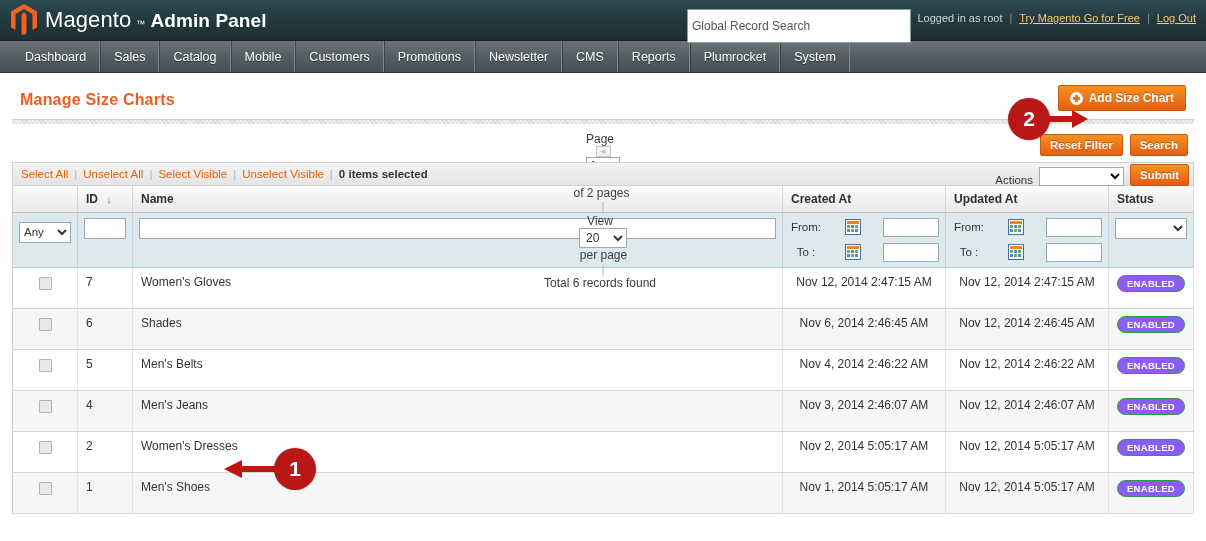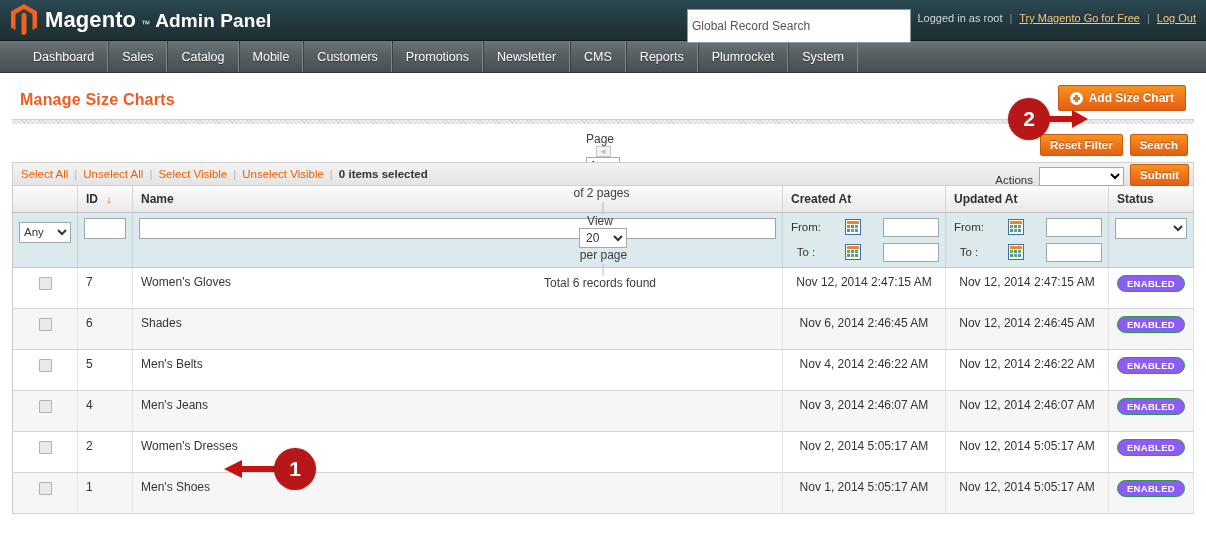--- a/index.html
+++ b/index.html
@@ -22,21 +22,21 @@
   .logo-wrap {
     position: absolute; left: 10px; top: 4px;
     display: flex; align-items: center; gap: 7px;
   }
   .logo-mark { width: 28px; height: 31px; display:block; }
   .logo-text {
     color: #fff; font-size: 21px; letter-spacing: .1px;
     font-family: "Liberation Sans", sans-serif;
     display:flex; align-items:baseline; gap:5px;
   }
-  .logo-text .m1 { font-weight: 700; font-size: 22px; }
+  .logo-text .m1 { font-weight: 400; font-size: 22px; }
   .logo-text .m2 { font-weight: bold; font-size: 19px; }
   .logo-tm { font-size: 9px; vertical-align: super; }
 
   .global-search {
     position: absolute; right: 295px; top: 9px;
     width: 224px; height: 21px;
     border: 1px solid #8a9ca2;
     background: #fff;
     font-size: 12px; color: #555;
     padding: 16px 4px;
@@ -48,21 +48,21 @@
   }
   .header-links a { color: #f5c87a; text-decoration: underline; }
   .header-links .sep { color: #7d9199; padding: 0 4px; }
 
   
   .nav {
     height: 32px;
     background: linear-gradient(180deg, #6b7478 0%, #565f63 45%, #474f53 100%);
     border-bottom: 1px solid #2f3639;
     display: flex; align-items: stretch;
-    padding-left: 20px;
+    padding-left: 12px;
   }
   .nav-item {
     display: flex; align-items: center;
     padding: 0 13px;
     color: #fff; font-size: 12.5px;
     border-right: 1px solid #7f878b;
     border-left: 1px solid #3c4346;
     cursor: pointer;
     text-shadow: 0 1px 0 rgba(0,0,0,.45);
   }

